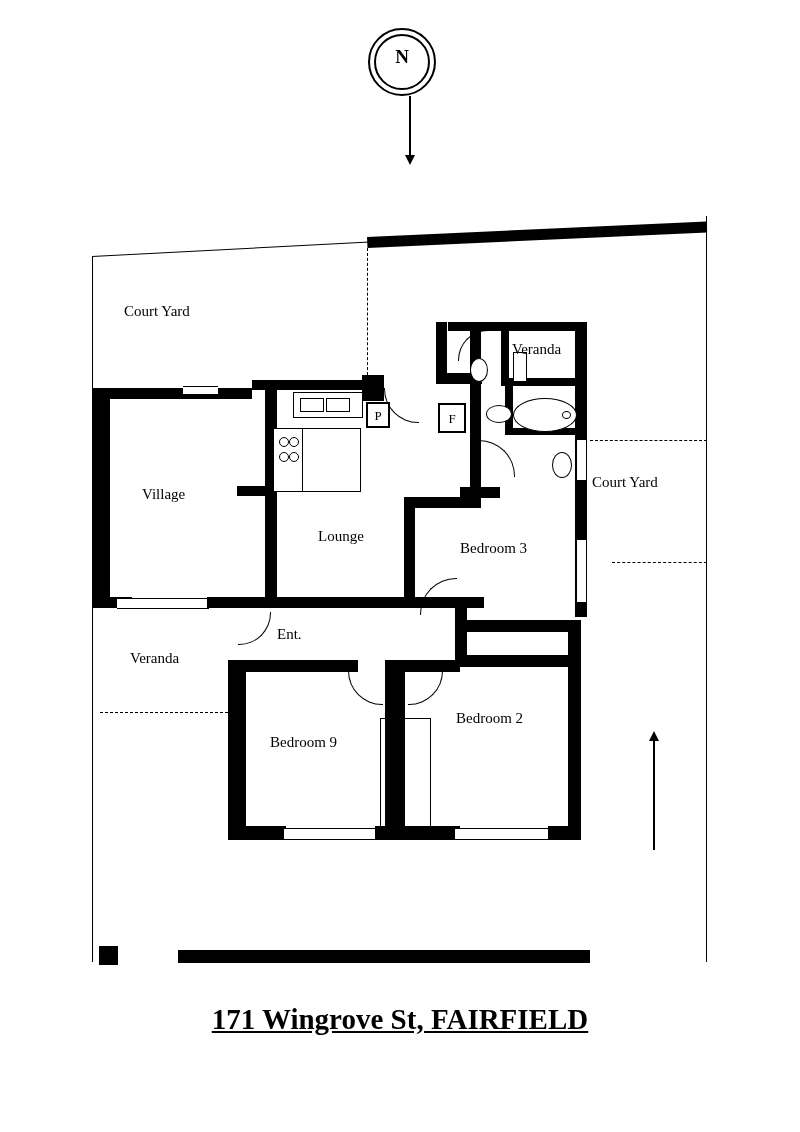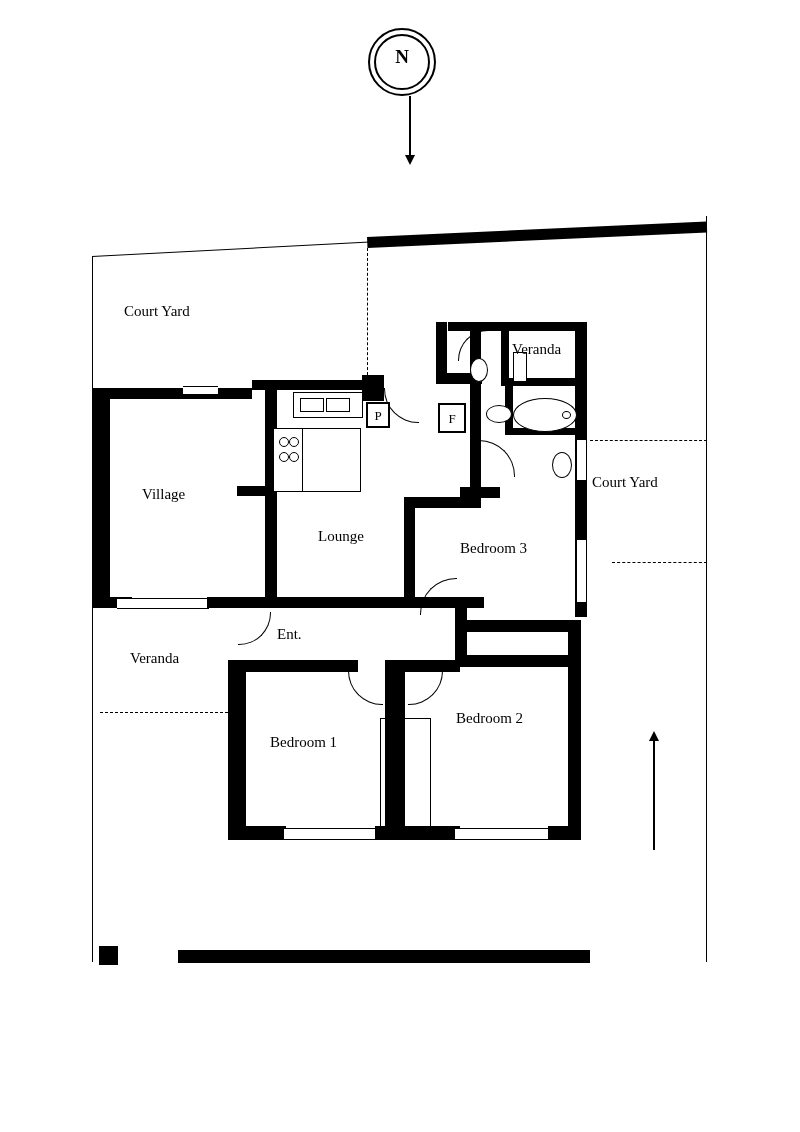--- a/index.html
+++ b/index.html
@@ -294,17 +294,18 @@
   <div class="boxlabel" style="left:438px; top:403px; width:24px; height:26px;">F</div>
 
   <div class="label" style="left:124px; top:303px;">Court Yard</div>
   <div class="label" style="left:142px; top:486px;">Village</div>
   <div class="label" style="left:318px; top:528px;">Lounge</div>
   <div class="label" style="left:512px; top:341px;">Veranda</div>
   <div class="label" style="left:592px; top:474px;">Court Yard</div>
   <div class="label" style="left:460px; top:540px;">Bedroom 3</div>
   <div class="label" style="left:130px; top:650px;">Veranda</div>
   <div class="label" style="left:277px; top:626px;">Ent.</div>
-  <div class="label" style="left:270px; top:734px;">Bedroom 1</div>
+  <div class="label" style="left:270px; top:734px;">Bedroom 9</div>
   <div class="label" style="left:456px; top:710px;">Bedroom 2</div>
 
+  <div class="title" style="top:1003px;">171 Wingrove St, FAIRFIELD</div>
 
 </div>
 
 </body></html>

